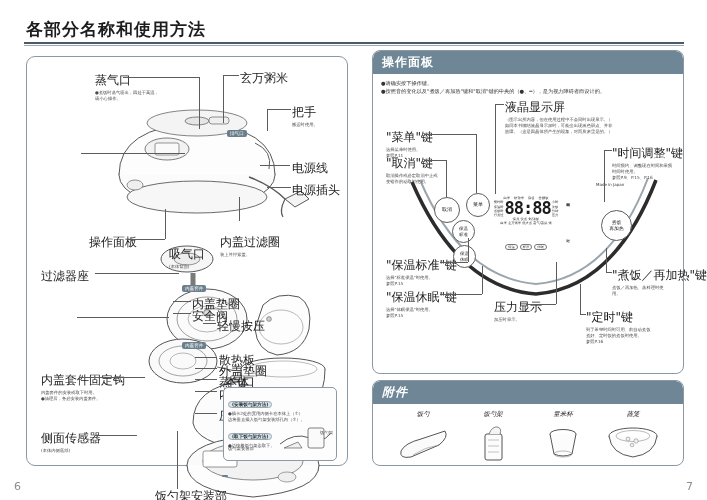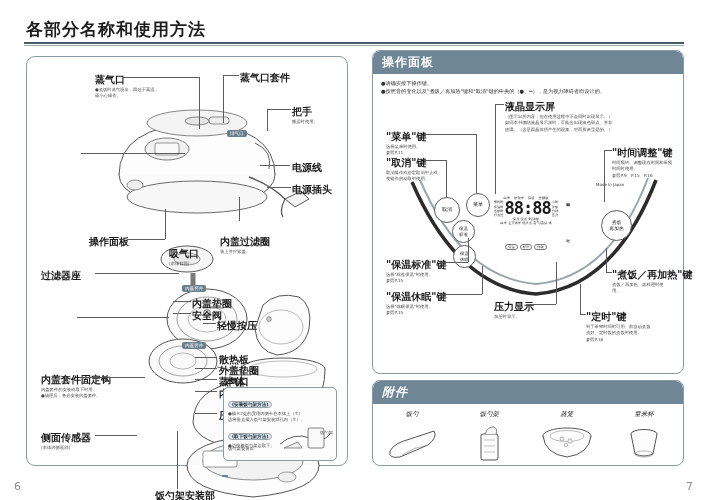--- a/index.html
+++ b/index.html
@@ -26,36 +26,36 @@
   .bullets{padding:5px 8px 0 8px;font-size:5.2px;line-height:1.55;color:#333;}
   .bullets div{white-space:nowrap;}
 
   
   .pagenum{position:absolute;bottom:7px;font-size:11px;color:#8d8d8d;}
   #pg-left{left:14px;}
   #pg-right{right:14px;}
 
   
   .cal{position:absolute;}
-  .cal .t{font-size:10px;font-weight:bold;color:#1c1c1c;white-space:nowrap;line-height:1.3;}
+  .cal .t{font-size:12px;font-weight:normal;color:#1c1c1c;white-space:nowrap;line-height:1.3;}
   .cal .s{font-size:4.3px;color:#4a4a4a;line-height:1.5;margin-top:1px;}
   .cal .s div{white-space:nowrap;}
   .tiny{font-size:4.3px;color:#4a4a4a;line-height:1.45;}
 
   
   .ln{position:absolute;background:#5c5c5c;}
   .lnh{height:1px;}
   .lnv{width:1px;}
 
   
   .ill{position:absolute;}
   svg{display:block;overflow:visible;}
 
   
-  #acc-items{display:flex;justify-content:space-between;align-items:flex-start;
+  #acc-items{display:flex;justify-content:center;align-items:flex-start;
      padding:6px 4px 0 4px;}
   .acc{width:70px;text-align:center;}
   .acc-label{font-size:6.5px;color:#222;margin-bottom:2px;}
   .acc-art{height:46px;display:flex;align-items:center;justify-content:center;}
 
   
   #lcd{position:absolute;left:494px;top:196px;width:64px;height:34px;}
   .seg{font-family:"DejaVu Sans Mono","Liberation Mono",monospace;font-weight:bold;
        font-size:17px;letter-spacing:-1px;color:#1a1a1a;line-height:17px;}
   .lcd-strip{font-size:3.3px;color:#333;line-height:1.25;white-space:nowrap;}
@@ -140,21 +140,21 @@
     <div class="t">蒸气口</div>
     <div class="s">
         <div>●煮饭时蒸气喷出，因处于高温，</div>
       <div>请小心操作。</div>
       </div>
   </div>
   <div class="ln lnh" style="left:96px;top:20px;width:76px"></div>
   <div class="ln lnv" style="left:172px;top:20px;height:52px"></div>
 
   <div class="cal" style="left:213px;top:14px">
-    <div class="t">蒸气口套件</div>
+    <div class="t">玄万粥米</div>
   </div>
   <div class="ln lnh" style="left:196px;top:18px;width:16px"></div>
   <div class="ln lnv" style="left:196px;top:18px;height:48px"></div>
 
   <div class="cal" style="left:265px;top:48px">
     <div class="t">把手</div>
     <div class="s">
         <div>搬运时使用。</div>
       </div>
   </div>
@@ -470,45 +470,45 @@
       <div class="acc-label">饭勺架</div>
       <div class="acc-art">
         <svg width="34" height="40">
           <rect x="9" y="10" width="17" height="26" rx="2" fill="#fcfcfc" stroke="#555" stroke-width="1"></rect>
           <path d="M13 10 Q16 2 22 3 Q26 5 24 10" fill="#f4f4f4" stroke="#666" stroke-width="0.8"></path>
           <line x1="12" y1="16" x2="23" y2="16" stroke="#9a9a9a" stroke-width="0.6"></line>
           <line x1="12" y1="22" x2="23" y2="22" stroke="#9a9a9a" stroke-width="0.6"></line>
           <line x1="12" y1="28" x2="23" y2="28" stroke="#9a9a9a" stroke-width="0.6"></line>
         </svg>
       </div>
+    </div>
+
+    <div class="acc">
+      <div class="acc-label">量米杯</div>
+      <div class="acc-art">
+        <svg width="36" height="34">
+          <ellipse cx="18" cy="7" rx="13" ry="4.5" fill="#fff" stroke="#555" stroke-width="1"></ellipse>
+          <path d="M5 7 L9 27 Q18 31 27 27 L31 7" fill="#fcfcfc" stroke="#555" stroke-width="1"></path>
+          <ellipse cx="18" cy="27" rx="9" ry="3" fill="none" stroke="#8a8a8a" stroke-width="0.6"></ellipse>
+        </svg>
+      </div>
+
     </div>
 
     <div class="acc">
       <div class="acc-label">蒸笼</div>
       <div class="acc-art">
         <svg width="54" height="34">
           <ellipse cx="27" cy="9" rx="24" ry="8" fill="#fff" stroke="#555" stroke-width="1"></ellipse>
           <path d="M3 9 Q5 27 27 30 Q49 27 51 9" fill="#fcfcfc" stroke="#555" stroke-width="1"></path>
           <ellipse cx="27" cy="9" rx="17" ry="5.5" fill="none" stroke="#8c8c8c" stroke-width="0.6"></ellipse>
           <circle cx="22" cy="12" r="2" fill="#efefef" stroke="#7a7a7a" stroke-width="0.5"></circle>
           <circle cx="30" cy="14" r="2.2" fill="#efefef" stroke="#7a7a7a" stroke-width="0.5"></circle>
           <circle cx="26" cy="18" r="1.8" fill="#efefef" stroke="#7a7a7a" stroke-width="0.5"></circle>
         </svg>
       </div>
     </div>
 
-    <div class="acc">
-      <div class="acc-label">量米杯</div>
-      <div class="acc-art">
-        <svg width="36" height="34">
-          <ellipse cx="18" cy="7" rx="13" ry="4.5" fill="#fff" stroke="#555" stroke-width="1"></ellipse>
-          <path d="M5 7 L9 27 Q18 31 27 27 L31 7" fill="#fcfcfc" stroke="#555" stroke-width="1"></path>
-          <ellipse cx="18" cy="27" rx="9" ry="3" fill="none" stroke="#8a8a8a" stroke-width="0.6"></ellipse>
-        </svg>
-      </div>
-
-    </div>
-
   </div>
 </div>
 
 <div class="pagenum" id="pg-left">6</div>
 <div class="pagenum" id="pg-right">7</div>
 
 </body></html>

